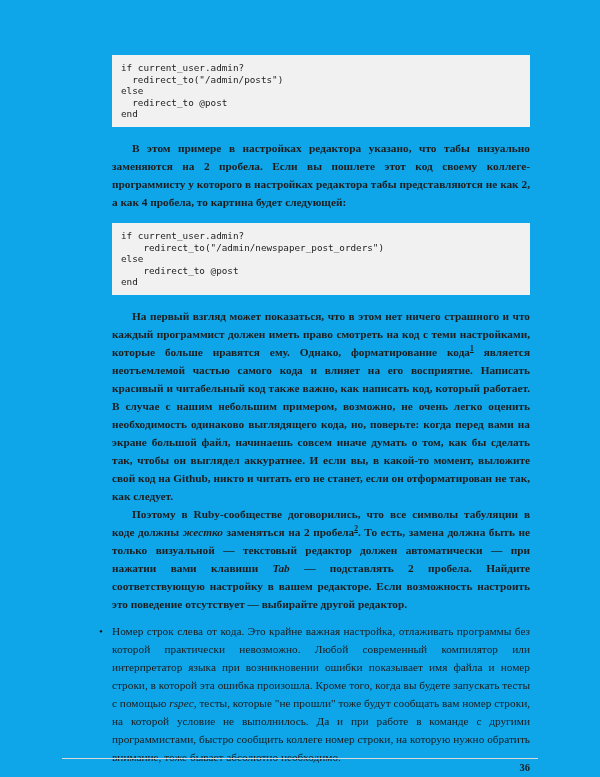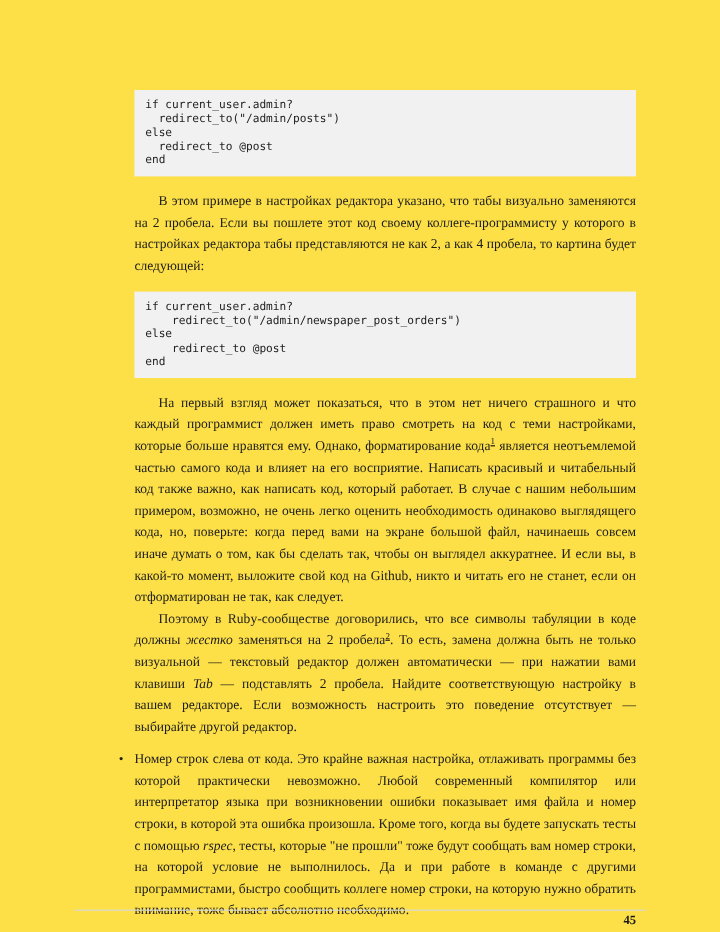--- a/index.html
+++ b/index.html
@@ -1,41 +1,42 @@
 <!DOCTYPE html>
 <html><head>
 <meta charset="utf-8">
 <style>
   html,body { margin:0; padding:0; background:#ffffff; }
   .page {
     position:relative;
     width:600px; height:777px;
-    background:#fde047;
+    background:#0ea5e9;
     box-sizing:border-box;
-    padding:63px 70px 0 112px;
+    padding:43px 70px 0 112px;
     font-family:"Liberation Serif", serif;
     color:#1c1c1c;
     overflow:hidden;
   }
   .code {
     font-family:"DejaVu Sans Mono", monospace;
     font-size:9.3px;
     line-height:11.6px;
     background:#f1f1f2;
     color:#222;
     padding:7px 9px;
     margin:12px 0;
     white-space:pre;
   }
   .para {
     margin:0;
     font-size:11.3px;
     line-height:18px;
     text-align:justify;
     text-indent:20px;
+    font-weight:bold;
   }
   .fn {
     font-size:7.5px;
     line-height:0;
     text-decoration:underline;
     color:#1c1c1c;
     cursor:pointer;
   }
   .ital { font-style:italic; }
   .bold { font-weight:normal; }
@@ -86,15 +87,15 @@
 
   <p class="para"><span>На первый взгляд может показаться, что в этом нет ничего страшного и что каждый программист должен иметь право смотреть на код с теми настройками, которые больше нравятся ему. Однако, форматирование кода</span><sup class="fn">1</sup><span> является неотъемлемой частью самого кода и влияет на его восприятие. Написать красивый и читабельный код также важно, как написать код, который работает. В случае с нашим небольшим примером, возможно, не очень легко оценить необходимость одинаково выглядящего кода, но, поверьте: когда перед вами на экране большой файл, начинаешь совсем иначе думать о том, как бы сделать так, чтобы он выглядел аккуратнее. И если вы, в какой-то момент, выложите свой код на Github, никто и читать его не станет, если он отформатирован не так, как следует.</span></p>
 
   <p class="para"><span>Поэтому в Ruby-сообществе договорились, что все символы табуляции в коде должны </span><span class="ital">жестко</span><span> заменяться на 2 пробела</span><sup class="fn">2</sup><span>. То есть, замена должна быть не только визуальной — текстовый редактор должен автоматически — при нажатии вами клавиши </span><span class="ital">Tab</span><span> — подставлять 2 пробела. Найдите соответствующую настройку в вашем редакторе. Если возможность настроить это поведение отсутствует — выбирайте другой редактор.</span></p>
 
   <div class="bullet-item">
     <span class="bullet-marker">•</span><span class="bold">Номер строк слева от кода.</span><span> Это крайне важная настройка, отлаживать программы без которой практически невозможно. Любой современный компилятор или интерпретатор языка при возникновении ошибки показывает имя файла и номер строки, в которой эта ошибка произошла. Кроме того, когда вы будете запускать тесты с помощью </span><span class="ital">rspec</span><span>, тесты, которые "не прошли" тоже будут сообщать вам номер строки, на которой условие не выполнилось. Да и при работе в команде с другими программистами, быстро сообщить коллеге номер строки, на которую нужно обратить внимание, тоже бывает абсолютно необходимо.</span>
   </div>
 
   <div class="footer-rule"></div>
-  <div class="page-number">45</div>
+  <div class="page-number">36</div>
 
 </div>
 
 </body></html>

